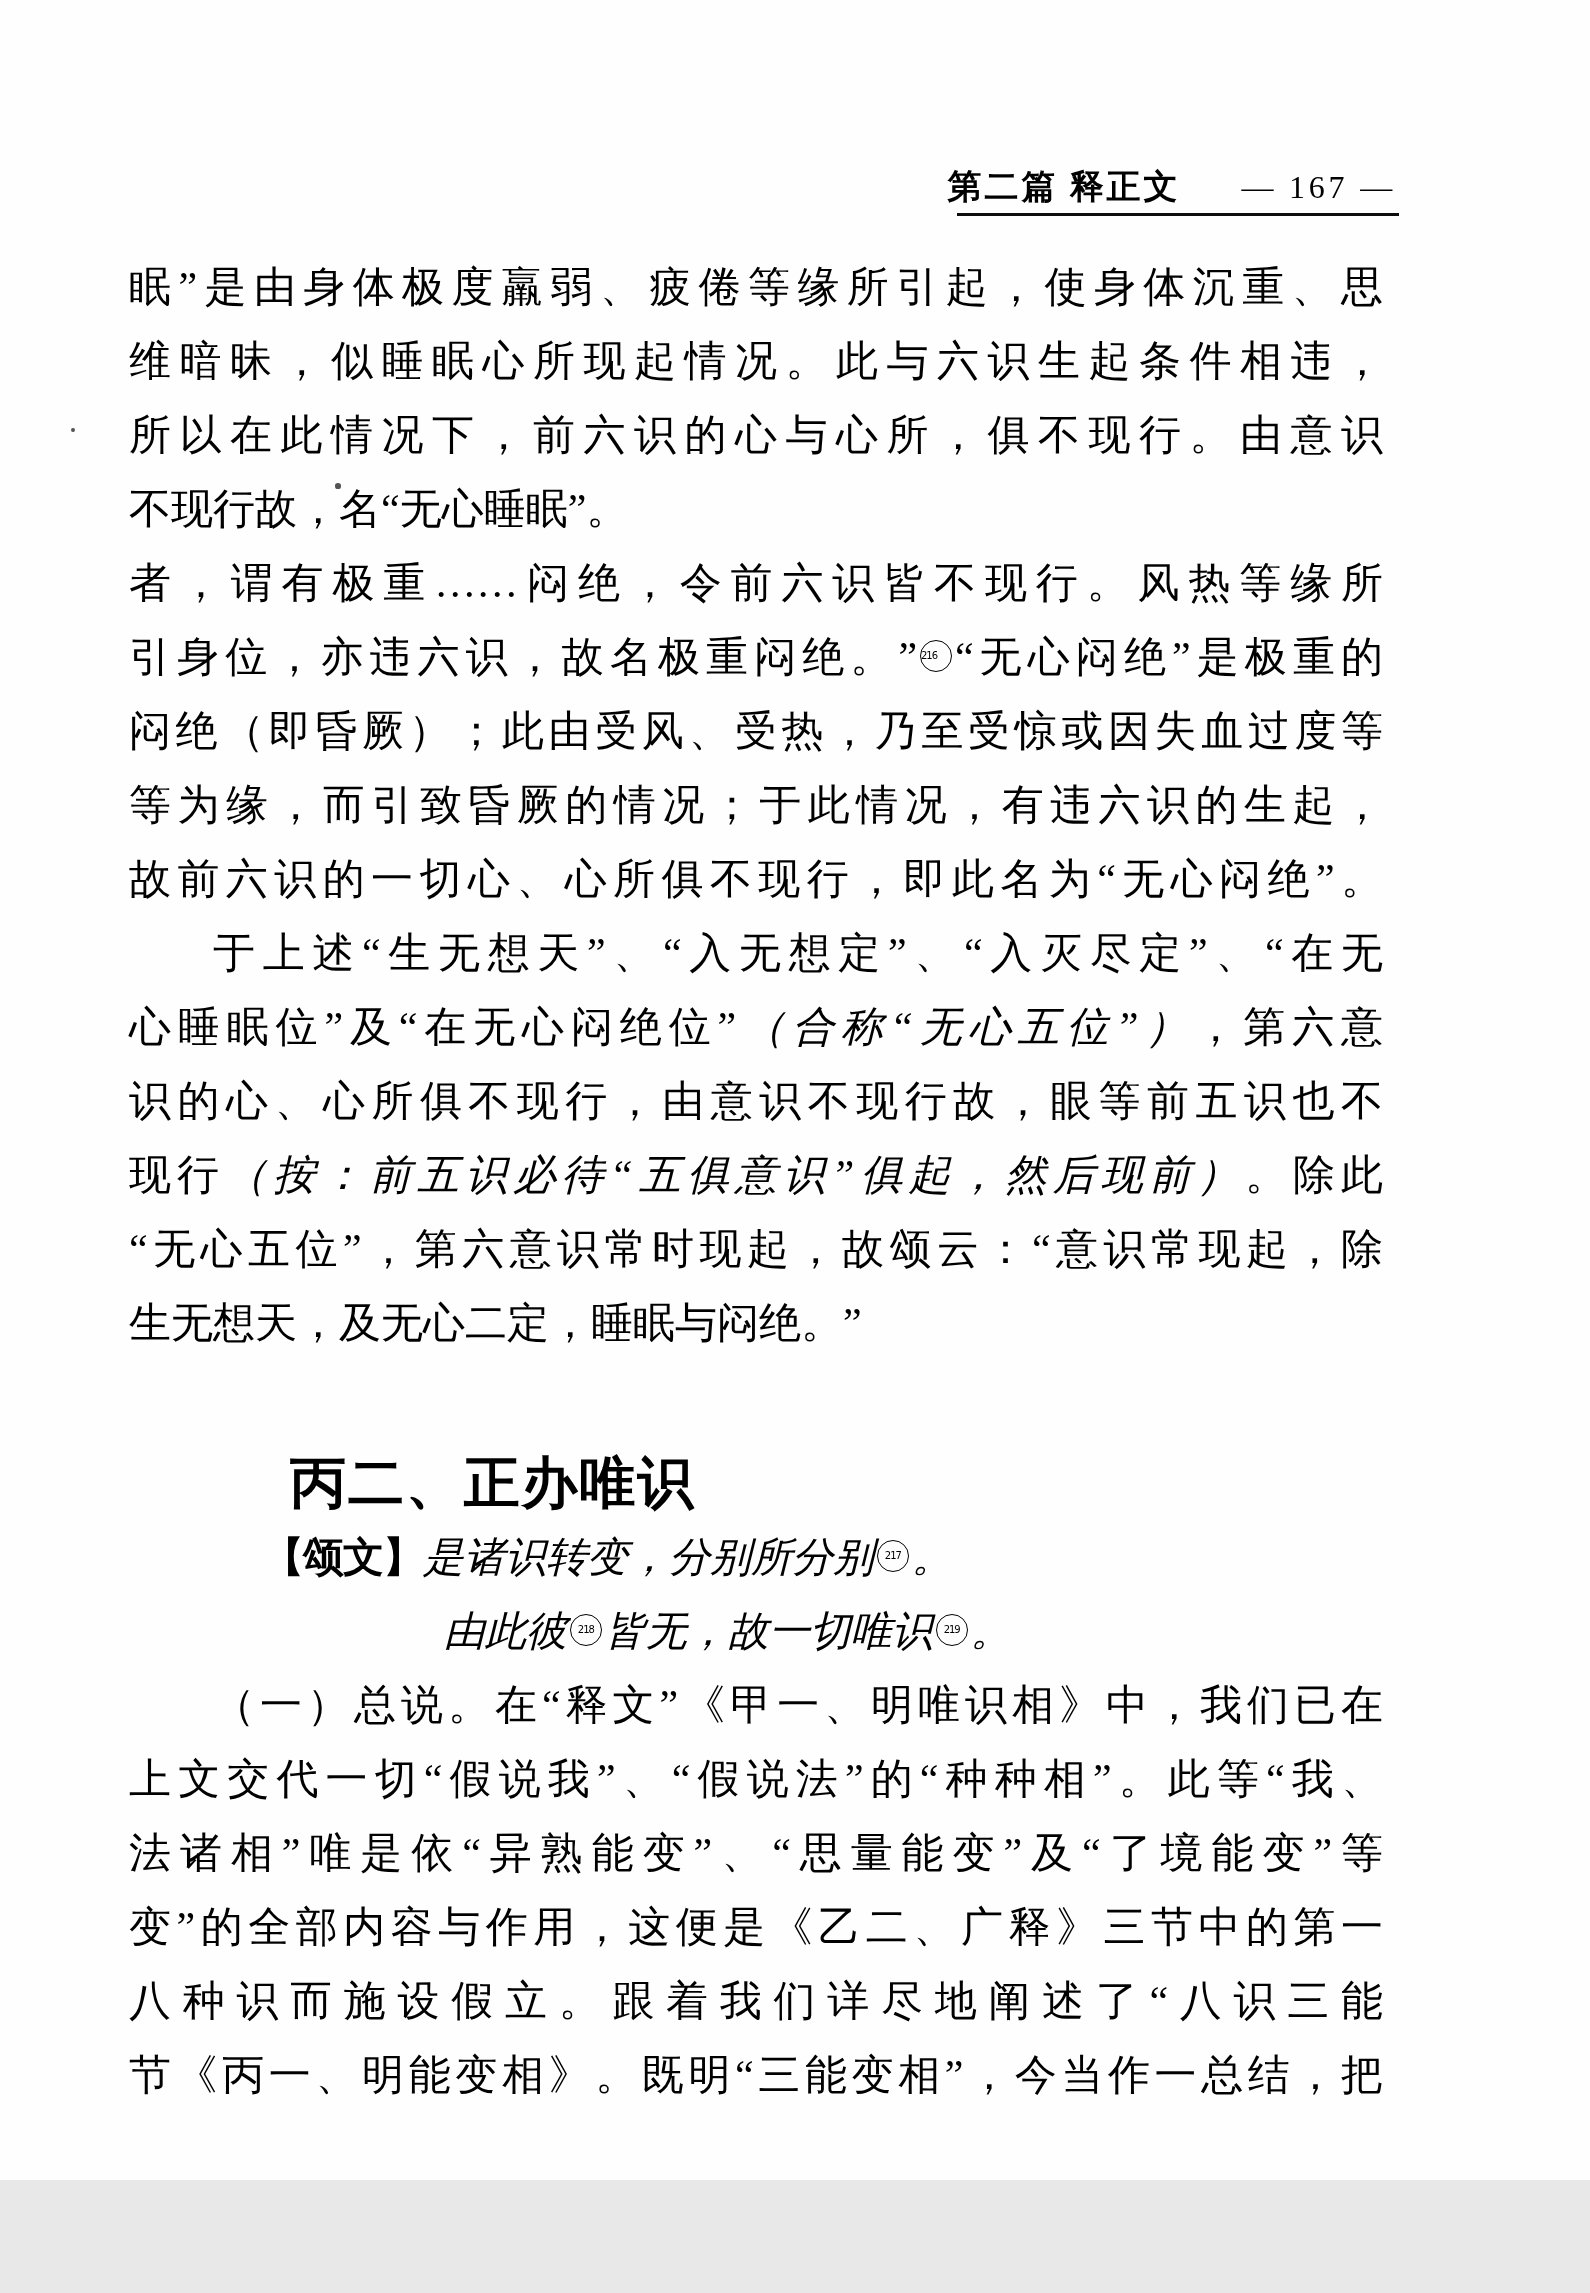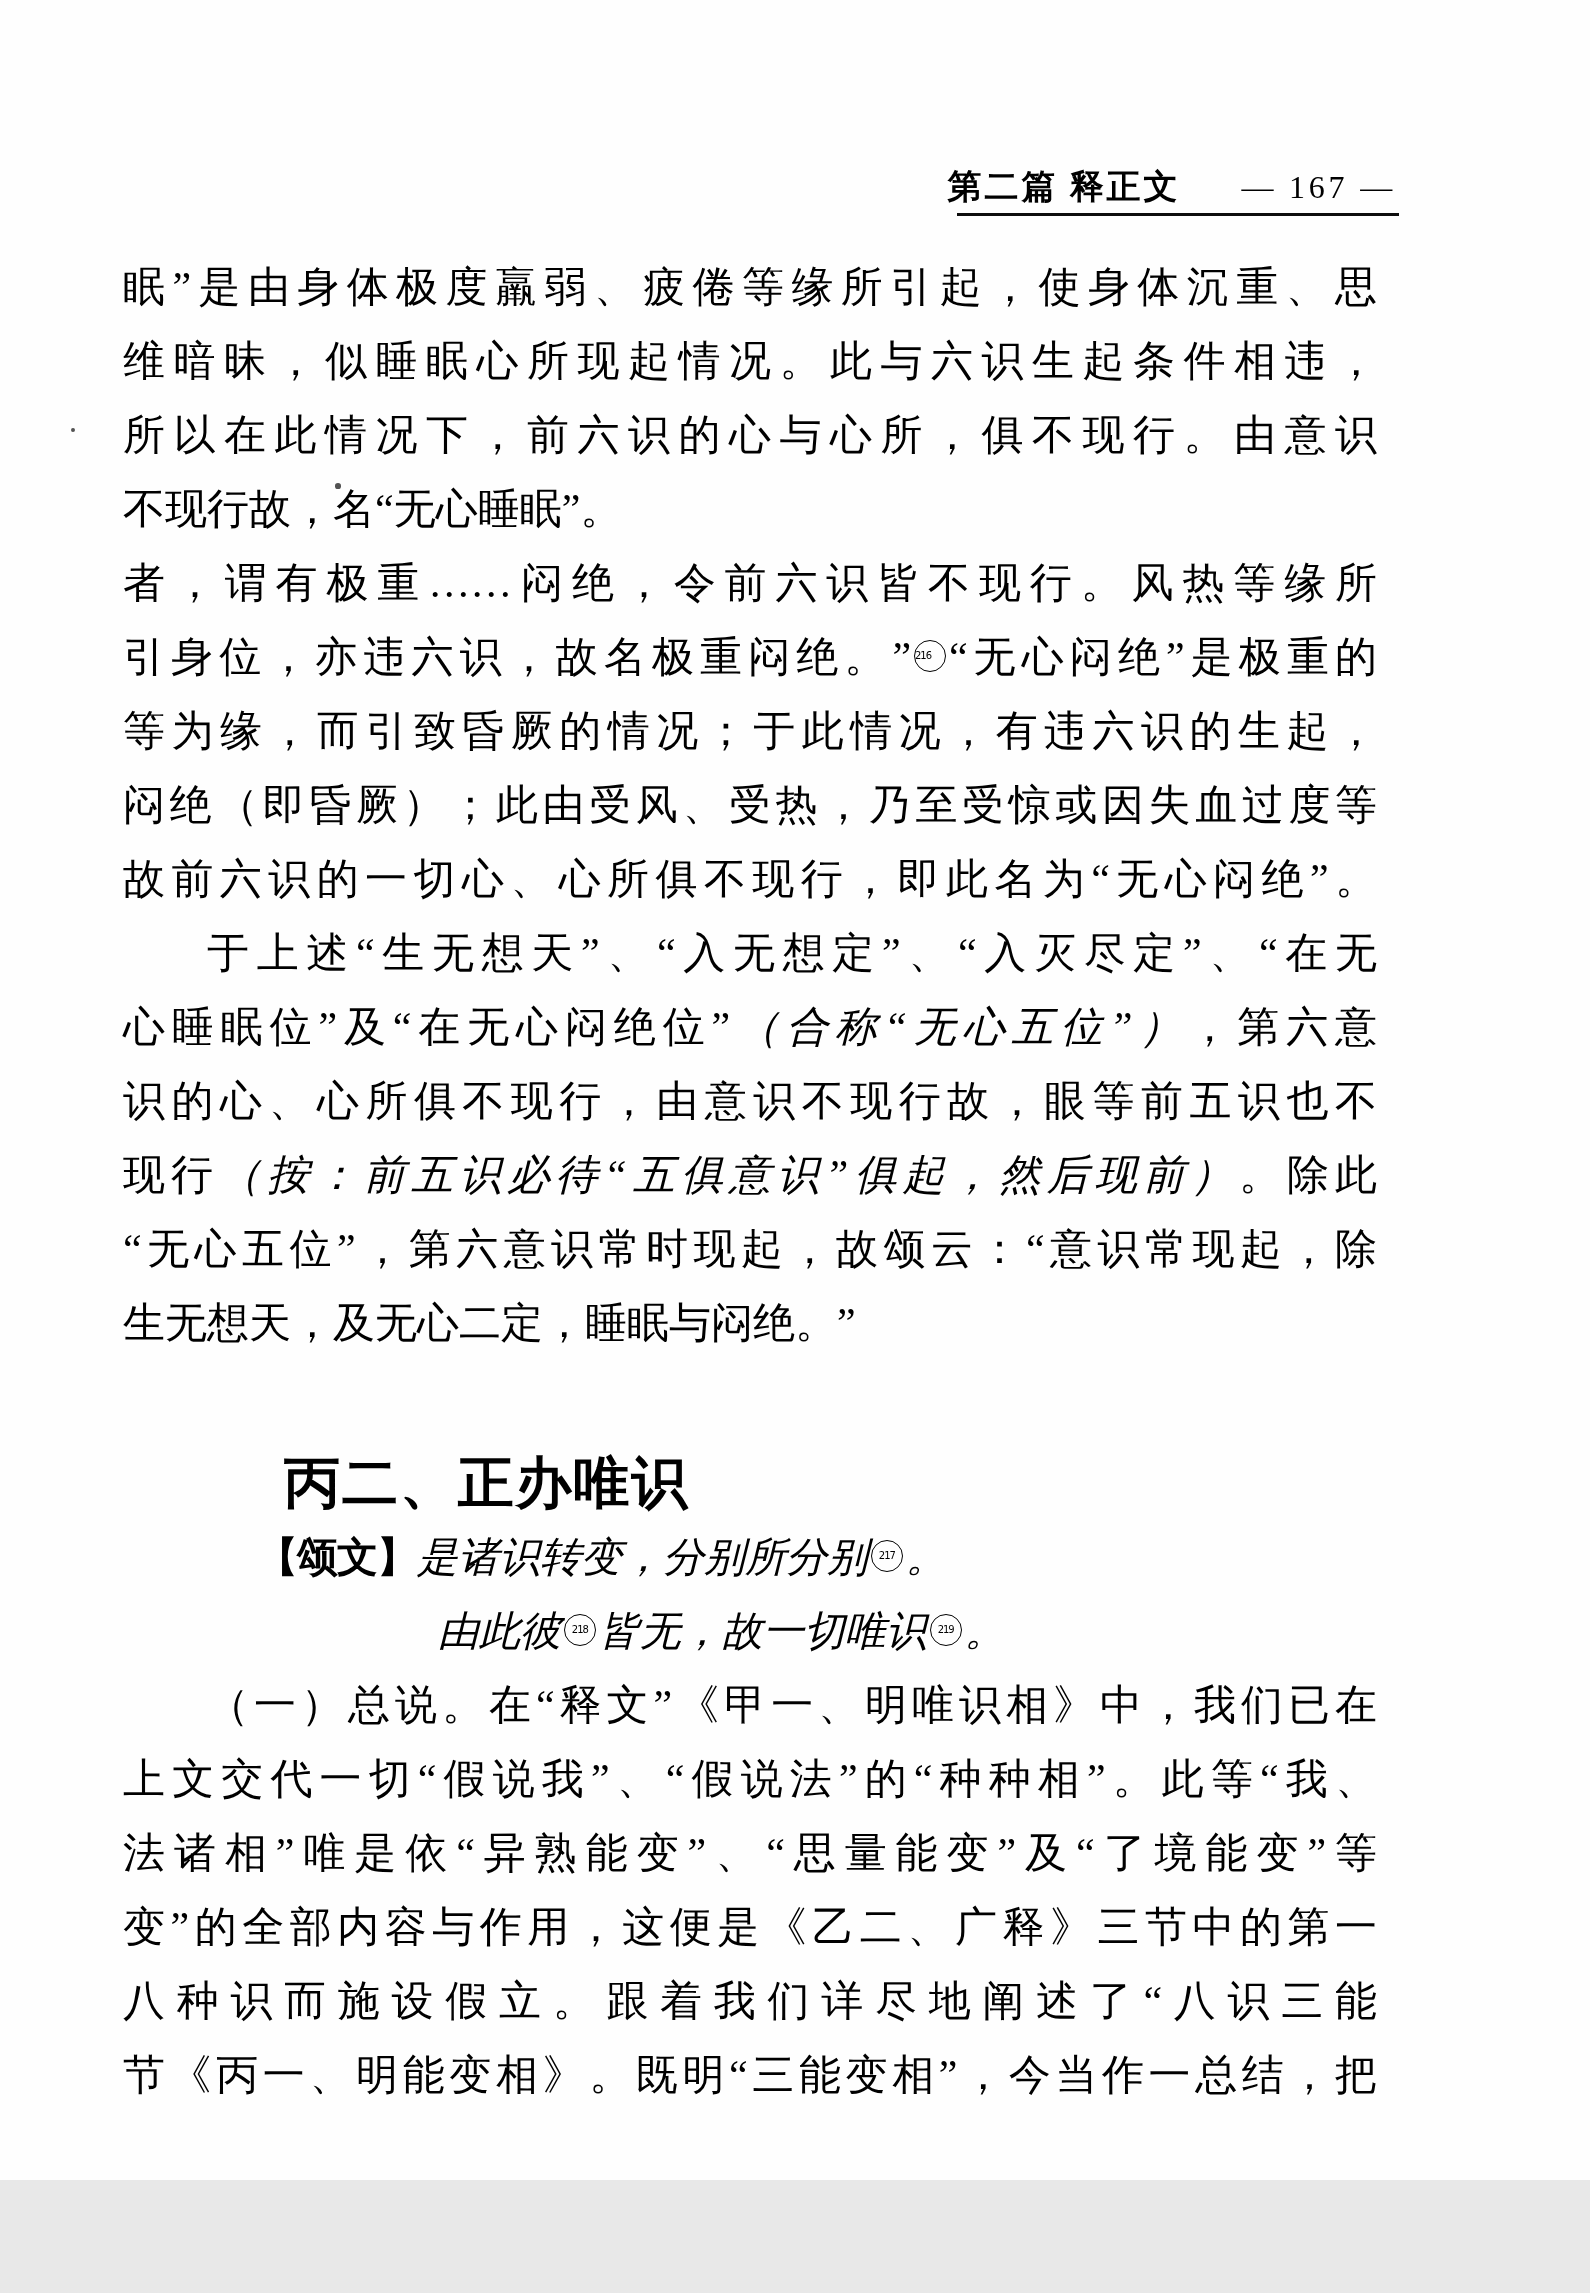--- a/index.html
+++ b/index.html
@@ -24,21 +24,21 @@
   .running-head .rh-page{
     font-size:32px;letter-spacing:3.8px;margin-left:21px;
   }
   .head-rule{
     position:absolute;top:213px;left:957px;width:442px;height:2.9px;
     background:#0d0d0d;
   }
   
   .content{
     position:absolute;
-    left:123px;top:250px;width:1254px;
+    left:129px;top:250px;width:1254px;
   }
   .line{
     height:74px;line-height:74px;
     font-size:42px;
     white-space:nowrap;
   }
   .jl{
     text-align:justify;
     text-align-last:justify;
     white-space:normal;
@@ -82,22 +82,22 @@
   </div>
   <div class="head-rule"></div>
 
   <div class="content">
       <div class="line jl"><span>眠”是由身体极度羸弱、疲倦等缘所引起，使身体沉重、思</span></div>
       <div class="line jl"><span>维暗昧，似睡眠心所现起情况。此与六识生起条件相违，</span></div>
       <div class="line jl"><span>所以在此情况下，前六识的心与心所，俱不现行。由意识</span></div>
       <div class="line"><span>不现行故，名“无心睡眠”。</span></div>
       <div class="line jl"><span>者，谓有极重……闷绝，令前六识皆不现行。风热等缘所</span></div>
       <div class="line jl"><span>引身位，亦违六识，故名极重闷绝。”</span><span class="note">216</span><span>“无心闷绝”是极重的</span></div>
+      <div class="line jl"><span>闷绝（即昏厥）；此由受风、受热，乃至受惊或因失血过度等</span></div>
       <div class="line jl"><span>等为缘，而引致昏厥的情况；于此情况，有违六识的生起，</span></div>
-      <div class="line jl"><span>闷绝（即昏厥）；此由受风、受热，乃至受惊或因失血过度等</span></div>
       <div class="line jl"><span>故前六识的一切心、心所俱不现行，即此名为“无心闷绝”。</span></div>
       <div class="line jl indent"><span>于上述“生无想天”、“入无想定”、“入灭尽定”、“在无</span></div>
       <div class="line jl"><span>心睡眠位”及“在无心闷绝位”</span><span class="kai">（合称“无心五位”）</span><span>，第六意</span></div>
       <div class="line jl"><span>识的心、心所俱不现行，由意识不现行故，眼等前五识也不</span></div>
       <div class="line jl"><span>现行</span><span class="kai">（按：前五识必待“五俱意识”俱起，然后现前）</span><span>。除此</span></div>
       <div class="line jl"><span>“无心五位”，第六意识常时现起，故颂云：“意识常现起，除</span></div>
       <div class="line"><span>生无想天，及无心二定，睡眠与闷绝。”</span></div>
       <div class="heading">丙二、正办唯识</div>
       <div class="verse-line" style="padding-left: 134px;"><span class="label">【颂文】</span><span class="kai">是诸识转变，分别所分别</span><span class="note">217</span><span class="kai">。</span></div>
       <div class="verse-line" style="padding-left: 315px;"><span class="kai">由此彼</span><span class="note">218</span><span class="kai">皆无，故一切唯识</span><span class="note">219</span><span class="kai">。</span></div>

